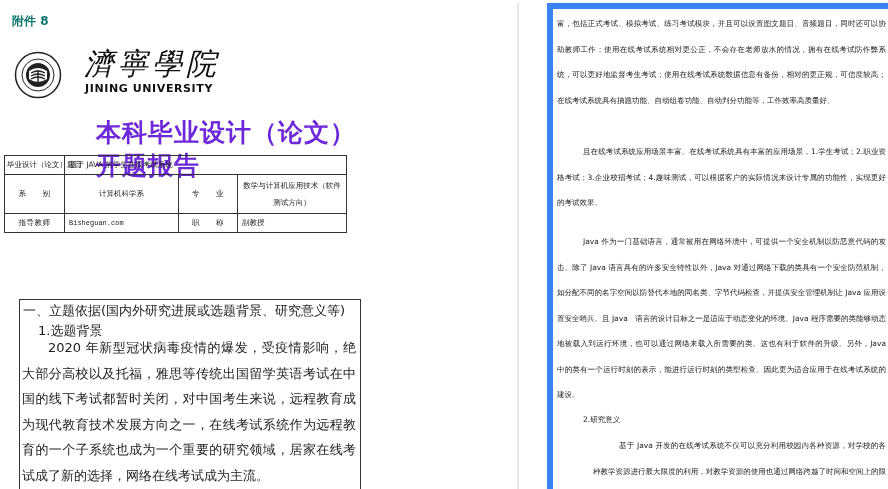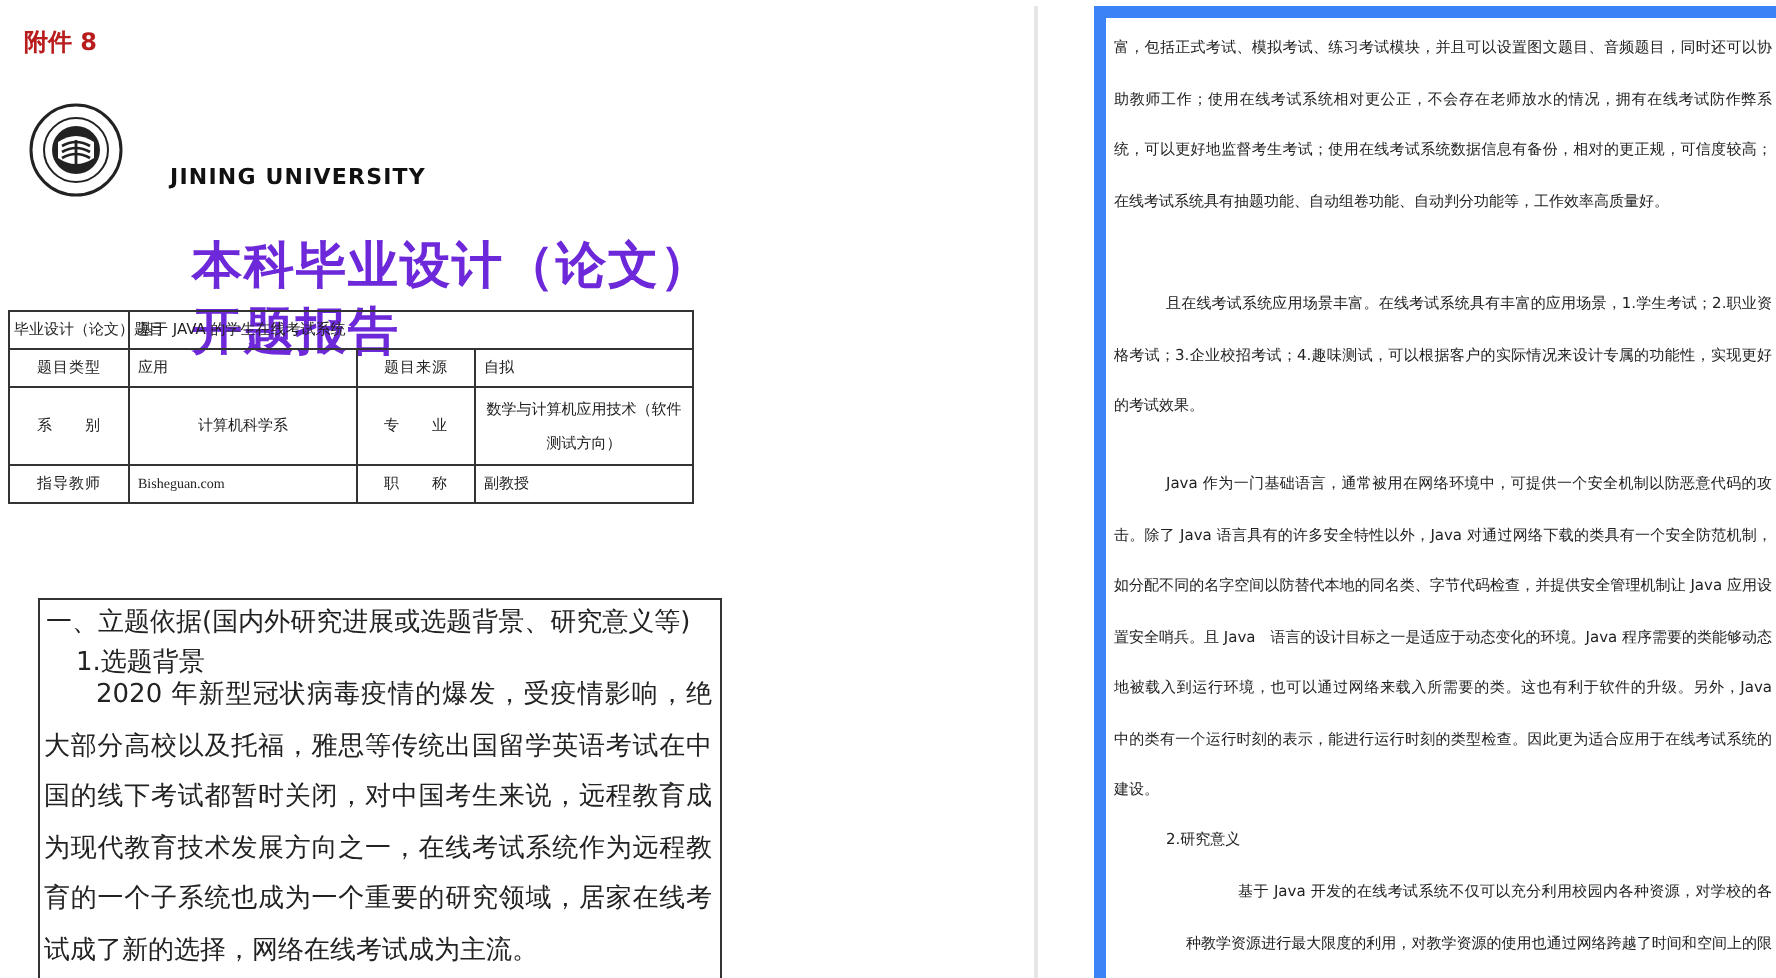--- a/index.html
+++ b/index.html
@@ -4,31 +4,31 @@
   <style>
     html, body { margin: 0; padding: 0; }
     body {
       width: 888px; height: 489px; position: relative; overflow: hidden;
       background: #ffffff;
       font-family: "DejaVu Sans", "Liberation Sans", sans-serif;
       color: #111;
     }
     
     .left-page { position: absolute; left: 0; top: 0; width: 360px; height: 489px; background: #fff; }
-    .attach { position: absolute; left: 12px; top: 13px; font-size: 12px; font-weight: bold; color: #b91c1c; }
+    .attach { position: absolute; left: 12px; top: 13px; font-size: 12px; font-weight: bold; color: #0f766e; }
     .logo-row { position: absolute; left: 14px; top: 47px; height: 52px; width: 240px; }
     .seal { position: absolute; left: 0; top: 4px; width: 48px; height: 48px; }
     .univ-cn { position: absolute; left: 70px; top: 0; font-family: "DejaVu Serif", serif; font-style: italic; font-size: 30px; letter-spacing: 4px; color: #111; line-height: 34px; }
     .univ-en { position: absolute; left: 71px; top: 35px; font-family: "DejaVu Sans", sans-serif; font-weight: bold; font-size: 11px; letter-spacing: 0.6px; color: #111; }
     .report-title { position: absolute; left: 96px; top: 116px; font-family: "DejaVu Serif", serif; font-weight: bold; font-size: 25px; letter-spacing: 1px; color: #6d28d9; }
 
     .info-table { position: absolute; left: 4px; top: 155px; width: 342px; border-collapse: collapse; table-layout: fixed; font-size: 7.5px; color: #222; }
     .info-table td { border: 1px solid #333; padding: 0 4px; height: 18px; vertical-align: middle; line-height: 12px; }
     .info-table td.lbl { text-align: center; letter-spacing: 0.5px; }
-    .info-table td.mono { font-family: Liberation Serif, serif; font-size: 7px; }
+    .info-table td.mono { font-family: Liberation Mono, monospace; font-size: 7px; }
     .info-table tr.tall td { height: 38px; text-align: center; }
     .info-table td.multi { line-height: 17px; }
 
     .body-box { position: absolute; left: 4px; top: 299px; width: 340px; height: 202px; border: 1px solid #333; border-bottom: none; font-size: 13px; color: #222; margin-left: 15px; }
     .body-box .section { position: absolute; left: 3px; top: 2px; }
     .body-box .sub { position: absolute; left: 18px; top: 22px; }
     .body-box .para { position: absolute; left: 2px; right: 4px; line-height: 25.5px; text-align: justify; text-indent: 26px; }
 
     
     .right-page { position: absolute; left: 523px; top: 0; width: 365px; height: 489px; }
@@ -45,44 +45,39 @@
 
   <div class="logo-row">
     <svg class="seal" viewBox="0 0 48 48">
       <circle cx="24" cy="24" r="22.5" fill="#fff" stroke="#222" stroke-width="1.5"></circle>
       <circle cx="24" cy="24" r="16" fill="#fff" stroke="#222" stroke-width="1"></circle>
       <circle cx="24" cy="24" r="12" fill="#222"></circle>
       <path d="M15 20 Q24 14 33 20 L33 28 Q24 34 15 28 Z" fill="#fff"></path>
       <path d="M17 22 Q24 18 31 22 M17 25 Q24 21 31 25 M17 28 Q24 24 31 28" stroke="#222" stroke-width="1.3" fill="none"></path>
       <line x1="24" y1="19" x2="24" y2="31" stroke="#222" stroke-width="1.4"></line>
     </svg>
+    <div class="univ-cn">濟寧學院</div>
     <div class="univ-en">JINING UNIVERSITY</div>
   </div>
 
   <div class="report-title">本科毕业设计（论文）开题报告</div>
 
   <table class="info-table">
     <colgroup>
       <col style="width:60px">
         <col style="width:58px">
         <col style="width:56px">
         <col style="width:59px">
         <col style="width:44px">
         <col style="width:65px">
     </colgroup>
     <tbody>
         <tr>
       <td style="text-align:left;white-space:nowrap;padding:0 2px">毕业设计（论文）题目</td>
       <td colspan="5">基于 JAVA 的学生在线考试系统</td>
-    </tr>
-    <tr>
-      <td class="lbl">题目类型</td>
-      <td colspan="2">应用</td>
-      <td class="lbl">题目来源</td>
-      <td colspan="2">自拟</td>
     </tr>
     <tr class="tall">
       <td class="lbl">系　　别</td>
       <td colspan="2">计算机科学系</td>
       <td class="lbl">专　　业</td>
       <td colspan="2" class="multi">数学与计算机应用技术（软件测试方向）</td>
     </tr>
     <tr>
       <td class="lbl">指导教师</td>
       <td colspan="2" class="mono">Bisheguan.com</td>

